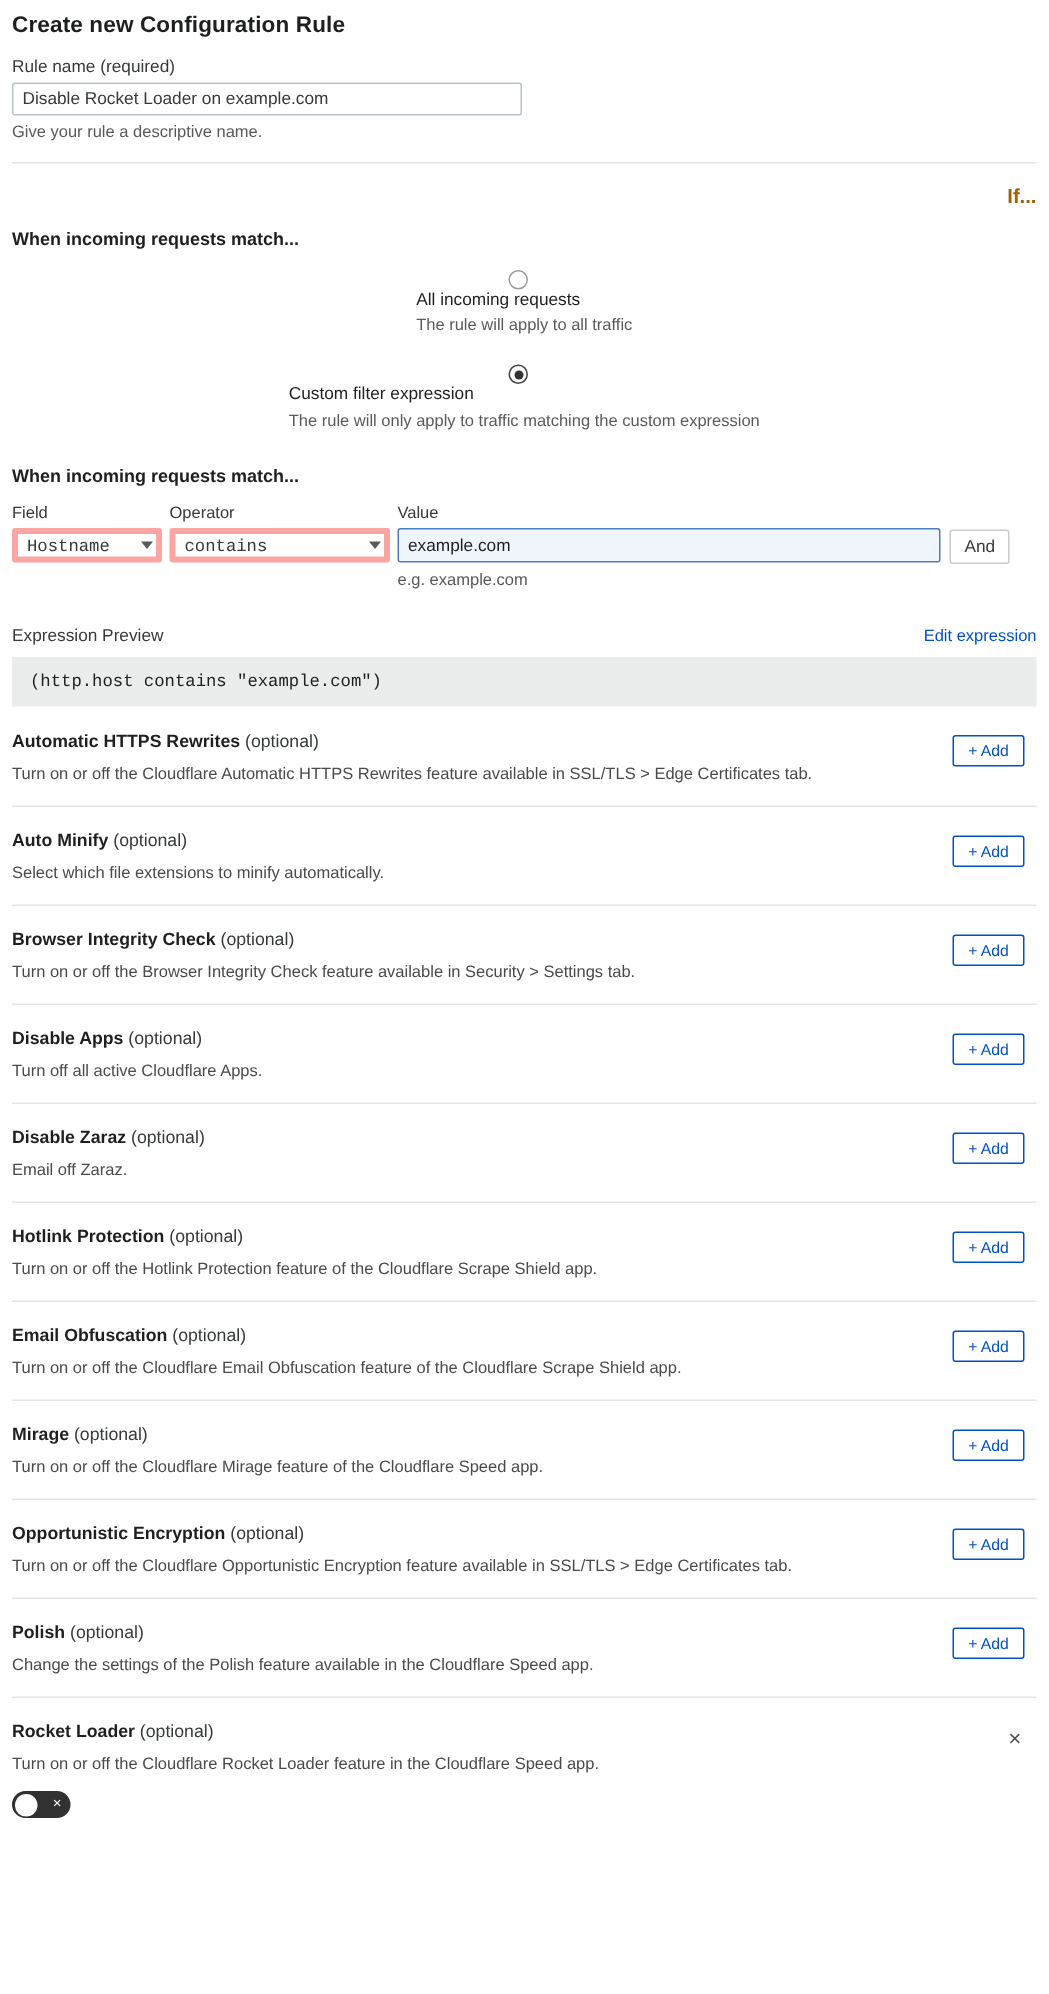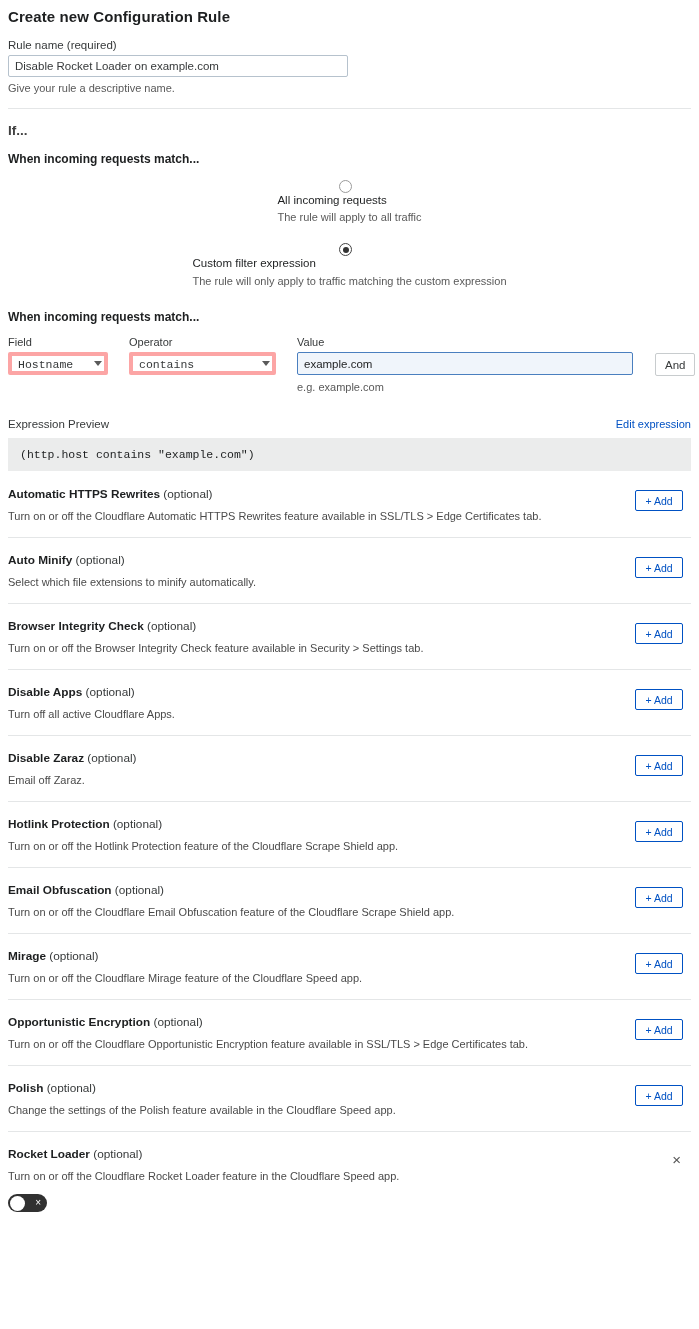--- a/index.html
+++ b/index.html
@@ -53,22 +53,23 @@
   }
   .divider {
     border: none;
     border-top: 1px solid #e4e6e7;
     margin: 14px 0 0 0;
     height: 0;
   }
   .section-title {
     font-size: 13.5px;
     font-weight: bold;
-    color: #404040;
+    color: #a16207;
     margin: 14px 0 14px 0;
+    text-align: right;
   }
   .subsection-title {
     font-size: 12px;
     font-weight: bold;
     color: #1d1f20;
     margin: 0 0 12px 0;
   }
   .radio-row {
     display: flex;
     align-items: center;
@@ -104,21 +105,21 @@
     color: #1d1f20;
   }
   .radio-desc {
     font-size: 11px;
     color: #5a5a5a;
     margin-top: 4px;
   }
   .filter-grid {
     display: flex;
     align-items: flex-start;
-    gap: 16px;
+    gap: 0;
   }
   .col-label {
     font-size: 11px;
     color: #36393a;
     margin-bottom: 4px;
   }
   .select-wrap {
     position: relative;
   }
   select.sel {
@@ -140,21 +141,21 @@
     position: absolute;
     right: 6px;
     top: 9px;
     width: 0; height: 0;
     border-left: 4px solid transparent;
     border-right: 4px solid transparent;
     border-top: 5px solid #5a5a5a;
     pointer-events: none;
   }
   .value-input {
-    width: 336px;
+    width: 362px;
     height: 23px;
     border: 1px solid #4a7fbf;
     border-radius: 2px;
     background: #f0f5fb;
     font-family: "Liberation Sans", sans-serif;
     font-size: 11.5px;
     color: #1d1f20;
     padding: 2px 6px;
     outline: none;
   }

